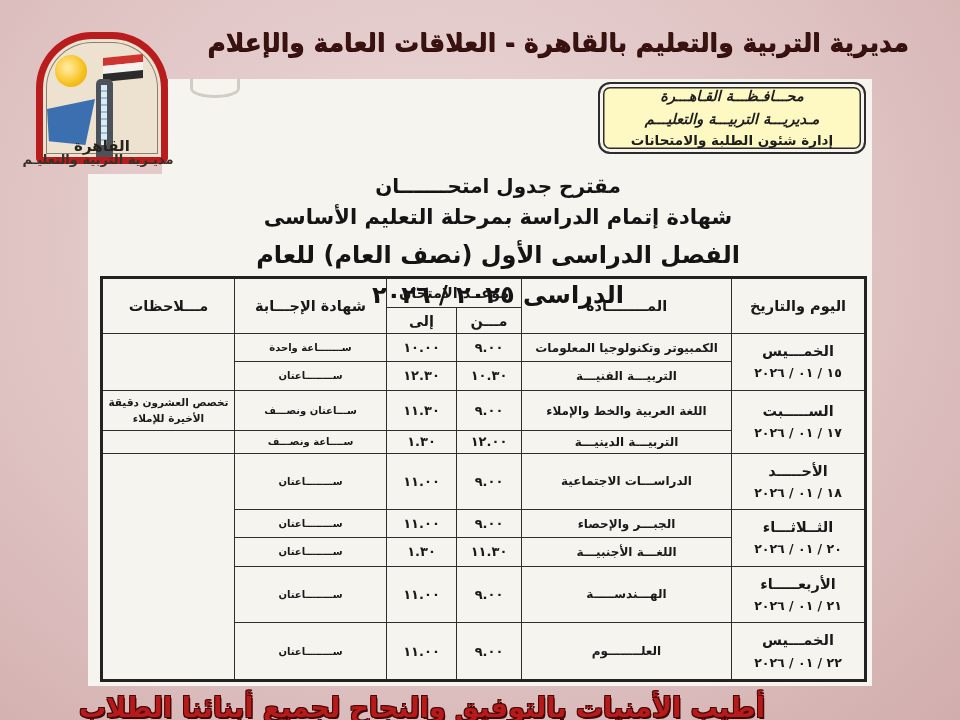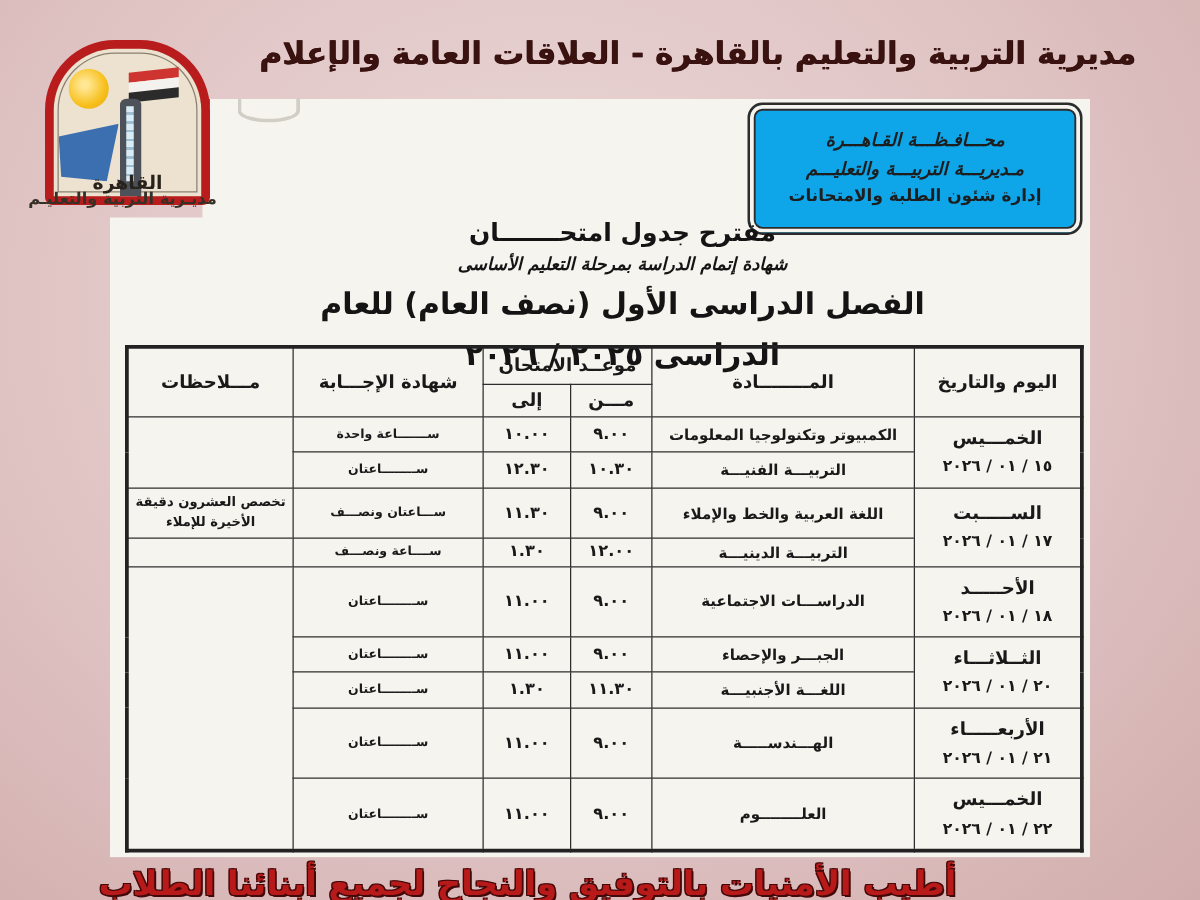--- a/index.html
+++ b/index.html
@@ -49,33 +49,33 @@
     top:55px;left:88px;width:784px;height:607px;background:#f6f4ee;
     clip-path:polygon(74px 0, 100% 0, 100% 100%, 0 100%, 0 95px, 74px 95px);
   }
   .blob{position:absolute;top:0;left:58px;width:22px;height:13px;background:#565349;
     border-radius:0 0 10px 10px;opacity:.85;}
   .blob2{position:absolute;top:0;left:102px;width:44px;height:16px;border:3px solid #b9b4aa;
     border-top:none;border-radius:0 0 50% 50%;opacity:.6;}
 
   
   .stamp{
-    position:absolute;top:3px;left:510px;width:268px;height:106px;
-    border:2.5px solid #2c2c2c;border-radius:12px;background:#0ea5e9;
+    position:absolute;top:3px;left:510px;width:268px;height:72px;
+    border:2.5px solid #2c2c2c;border-radius:12px;background:#fef9c3;
     box-shadow:inset 0 0 0 3px #f6f4ee, inset 0 0 0 4.5px #2c2c2c;
     display:flex;flex-direction:column;justify-content:center;align-items:center;
     padding:3px 6px;box-sizing:border-box;color:#1e1e1e;
   }
   .stamp .l1,.stamp .l2{font-style:italic;font-weight:bold;font-size:14.5px;line-height:1.55;}
   .stamp .l3{font-weight:bold;font-size:13.5px;line-height:1.5;}
 
   
   .doc-title{position:absolute;top:92px;left:130px;width:560px;text-align:center;color:#141414;}
   .doc-title .t1{font-size:20px;font-weight:bold;line-height:1.5;}
-  .doc-title .t2{font-size:14px;font-weight:bold;line-height:1.6;font-style:italic;}
+  .doc-title .t2{font-size:21px;font-weight:bold;line-height:1.6;}
   .doc-title .t3{font-size:24px;font-weight:bold;line-height:1.7;}
 
   
   .exam-table{
     position:absolute;top:197px;left:12px;width:764px;height:406px;
     border-collapse:collapse;table-layout:fixed;color:#191919;
   }
   .exam-table th,.exam-table td{
     border:1.6px solid #2e2e2e;text-align:center;vertical-align:middle;
     font-weight:bold;padding:1px 2px;overflow:hidden;

